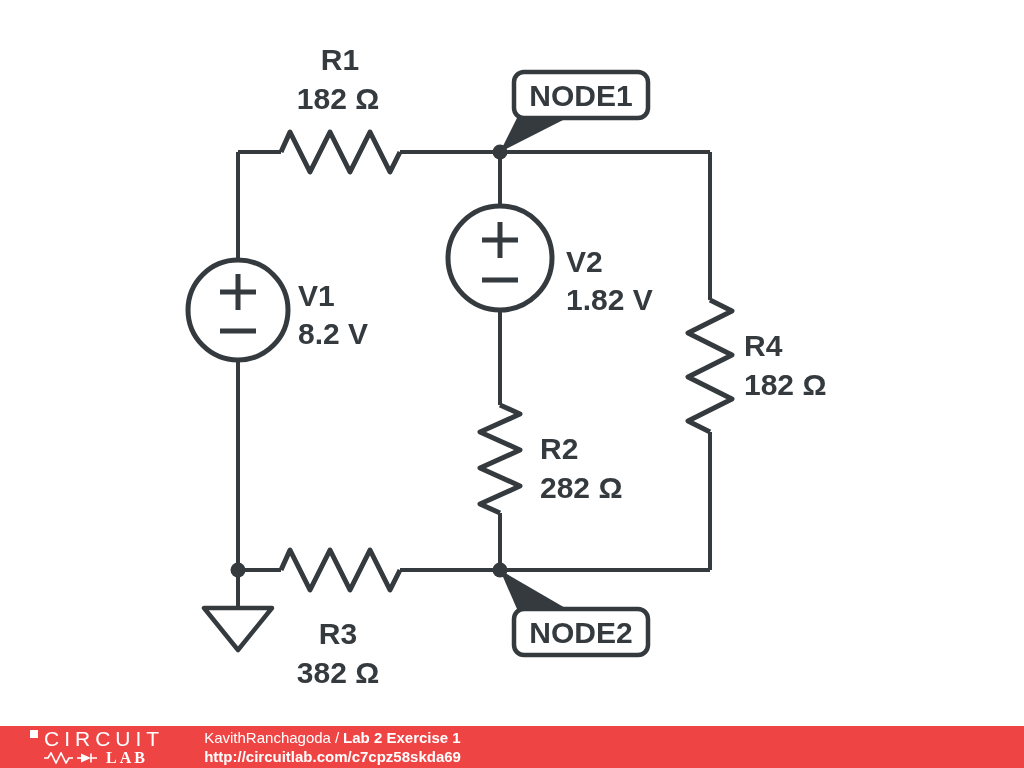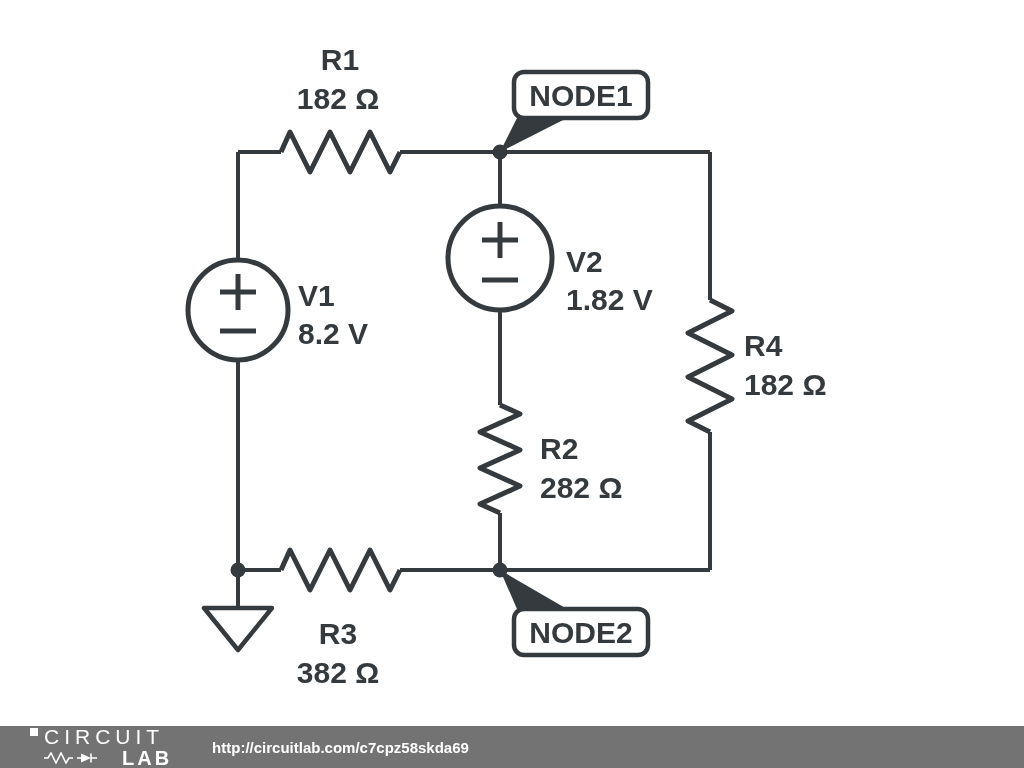--- a/index.html
+++ b/index.html
@@ -1,27 +1,27 @@
 <!DOCTYPE html>
 <html><head>
 <meta charset="utf-8">
 <style>
   html,body{margin:0;padding:0;background:#ffffff;}
   body{width:1024px;height:768px;overflow:hidden;position:relative;
        font-family:"Liberation Sans", sans-serif;}
   .canvas{position:absolute;left:0;top:0;width:1024px;height:652px;background:#fff;}
   svg text{font-family:"Liberation Sans", sans-serif;font-weight:bold;fill:#343a3e;}
-  .footer{position:absolute;left:0;top:726px;width:1024px;height:42px;background:#737373;
+  .footer{position:absolute;left:0;top:726px;width:1024px;height:42px;background:#ef4444;
           color:#fff;display:flex;align-items:center;}
   .logo{margin-left:30px;display:flex;flex-direction:column;justify-content:center;line-height:1;}
   .logo-row1{display:flex;align-items:flex-start;}
   .logo-square{width:8px;height:8px;background:#fff;display:inline-block;margin-right:6px;margin-top:2px;}
   .logo-circuit{font-size:21px;letter-spacing:5px;color:#fff;font-weight:normal;}
   .logo-row2{display:flex;align-items:center;margin-top:1px;margin-left:14px;}
-  .logo-lab{font-size:20px;font-weight:bold;letter-spacing:3px;color:#fff;margin-left:20px;}
+  .logo-lab{font-size:16px;font-weight:bold;letter-spacing:3px;color:#fff;margin-left:4px;font-family:Liberation Serif, serif;}
   .footer-text{margin-left:40px;font-size:15px;line-height:19px;color:#fff;}
   .footer-line1 .sep{margin:0 4px;}
   .footer-line1 .bold{font-weight:bold;}
   .footer-line2{font-weight:bold;}
 </style>
 </head>
 <body>
 
 <div class="canvas">
   <svg width="1024" height="726" viewBox="0 0 1024 726">
@@ -103,15 +103,18 @@
       <svg width="58" height="12" viewBox="0 0 58 12">
         <path d="M0,6 h4 l3,-5 l5,10 l5,-10 l5,10 l3,-5 h4" stroke="#fff" stroke-width="1.6" fill="none"></path>
         <path d="M33,6 h4" stroke="#fff" stroke-width="1.6" fill="none"></path>
         <path d="M37,1.5 L47,6 L37,10.5 Z" fill="#fff"></path>
         <path d="M47,1.5 V10.5 M47,6 h6" stroke="#fff" stroke-width="1.6" fill="none"></path>
       </svg>
       <span class="logo-lab">LAB</span>
     </div>
   </div>
   <div class="footer-text">
+    <div class="footer-line1">
+      <span>KavithRanchagoda</span><span class="sep">/</span><span class="bold">Lab 2 Exercise 1</span>
+    </div>
     <div class="footer-line2">http://circuitlab.com/c7cpz58skda69</div>
   </div>
 </div>
 
 </body></html>

